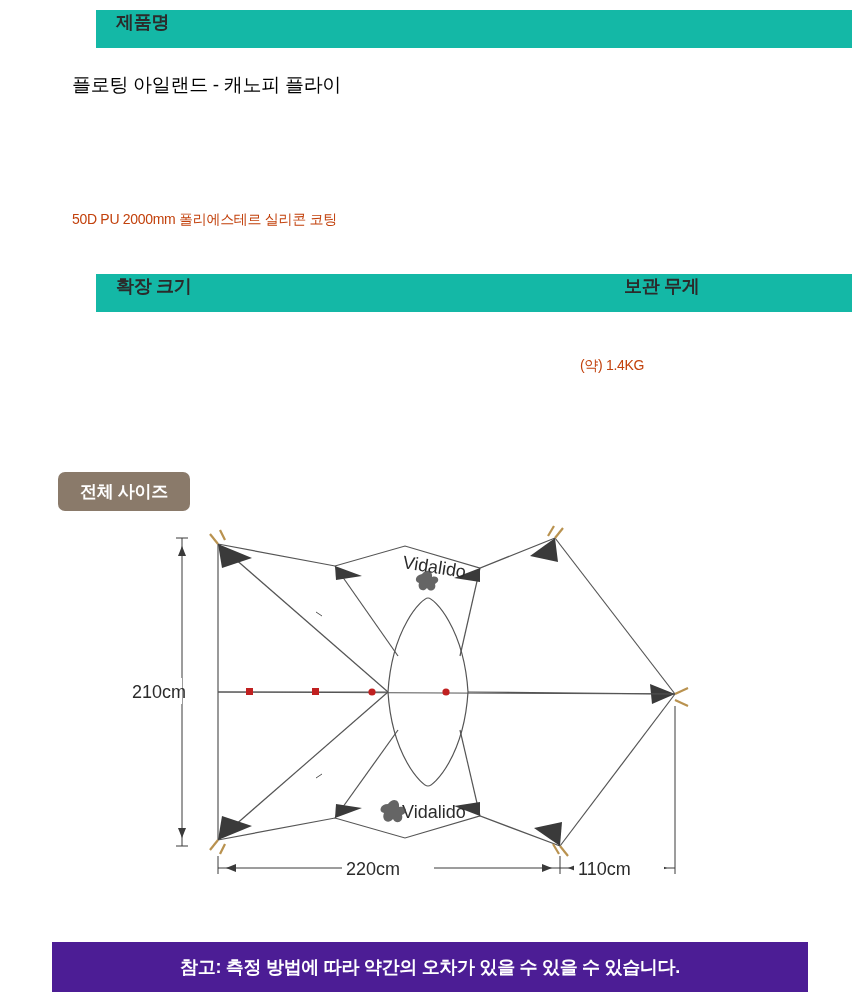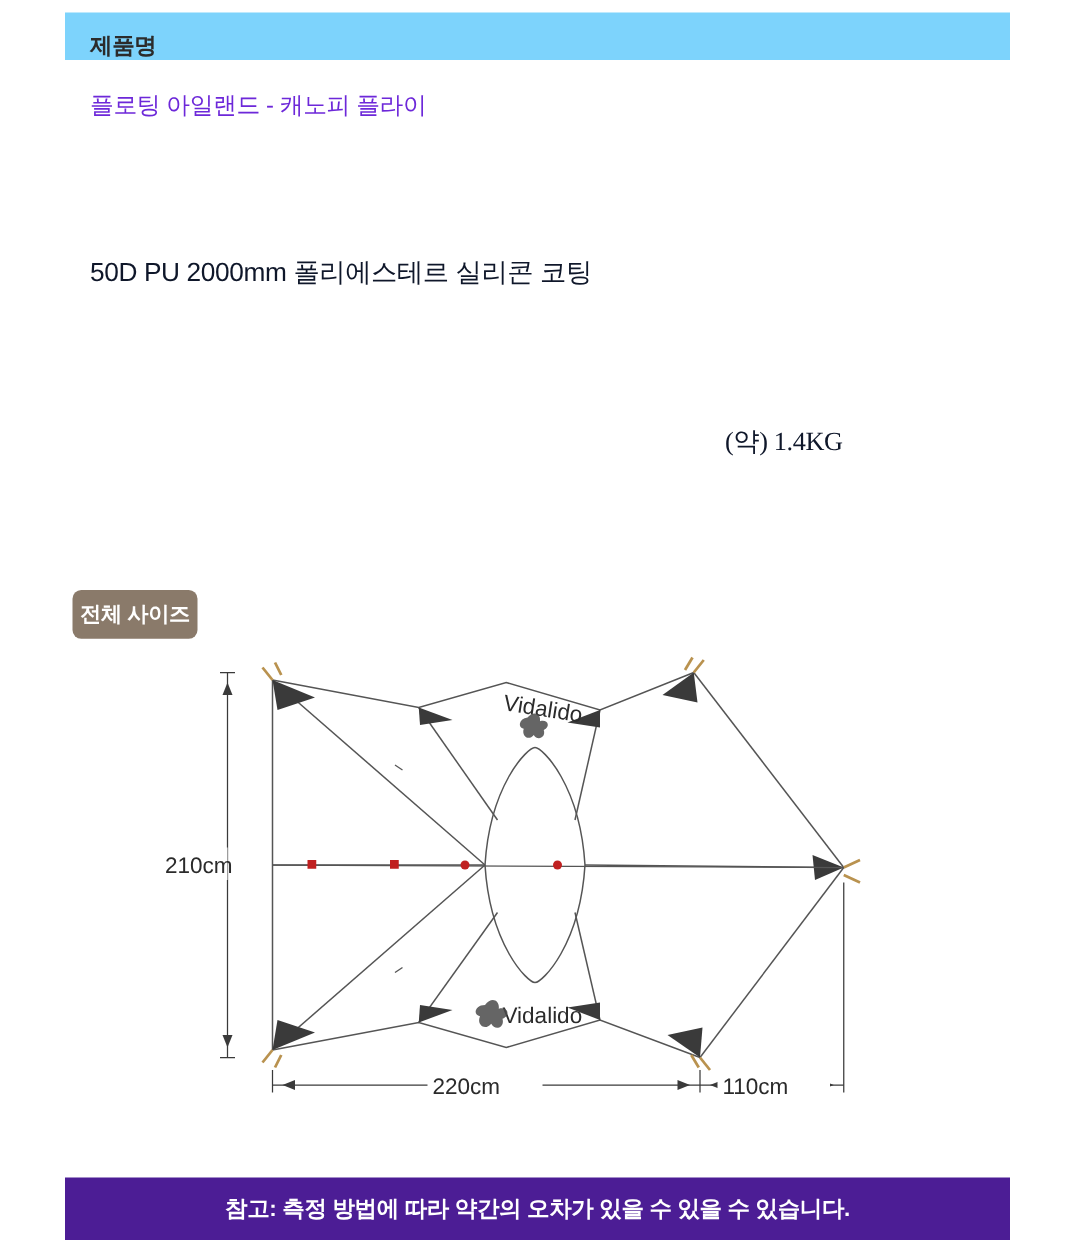--- a/index.html
+++ b/index.html
@@ -22,50 +22,51 @@
     box-sizing: border-box;
   }
 
   
   .spec-block {
     position: absolute;
     left: 52px;
     width: 756px;
   }
   .hdr-row {
-    background: #7dd3fc;
+    background: #14b8a6;
     height: 38px;
     display: flex;
-    align-items: flex-end;
-    box-sizing: border-box;
+    align-items: flex-start;
+    box-sizing: border-box;
+    margin-left: 44px;
   }
   .hdr-row .cell-label {
     font-size: 18px;
     font-weight: bold;
     color: #2b2b2b;
     padding-left: 20px;
     letter-spacing: -0.3px;
   }
   .hdr-row .cell-label.second {
     padding-left: 0;
     position: absolute;
     left: 528px;
   }
   .val-row {
     padding-left: 20px;
     box-sizing: border-box;
   }
   .val-text {
-    font-size: 21px;
-    color: #0f172a;
+    font-size: 14px;
+    color: #c2410c;
     letter-spacing: -0.3px;
     line-height: 34px;
   }
   .val-text.muted {
-    color: #6d28d9;
+    color: #000000;
     font-size: 19px;
   }
 
   
   #row-name-hdr { top: 10px; }
   #row-name-val { top: 68px; }
   #row-fabric-hdr { top: 138px; }
   #row-fabric-val { top: 202px; }
   #row-size-hdr { top: 274px; }
   #row-size-val { top: 332px; }
@@ -76,35 +77,34 @@
   }
   .size-left {
     position: absolute;
     left: 20px;
     top: 0;
     width: 500px;
   }
   .size-right {
     position: absolute;
     left: 528px;
-    top: 4px;
-    font-family: Liberation Serif, serif;
+    top: 16px;
   }
 
   
   .pill {
     position: absolute;
     left: 58px;
     top: 472px;
     background: #8a7a6a;
     color: #ffffff;
     font-size: 17px;
     font-weight: bold;
     border-radius: 7px;
-    padding: 8px 6px;
+    padding: 8px 22px;
     letter-spacing: -0.3px;
   }
 
   
   .diagram-wrap {
     position: absolute;
     left: 130px;
     top: 516px;
     width: 620px;
     height: 380px;
@@ -144,20 +144,24 @@
     <span class="cell-label">제품명</span>
   </div>
   <div class="spec-block val-row" id="row-name-val">
     <span class="val-text muted">플로팅 아일랜드 - 캐노피 플라이</span>
   </div>
 
   <div class="spec-block val-row" id="row-fabric-val">
     <span class="val-text">50D PU 2000mm 폴리에스테르 실리콘 코팅</span>
   </div>
 
+  <div class="spec-block hdr-row" id="row-size-hdr">
+    <span class="cell-label">확장 크기</span>
+    <span class="cell-label second">보관 무게</span>
+  </div>
 
   <div class="spec-block" id="row-size-val">
     <div class="size-values">
       <div class="size-left">
       </div>
       <div class="size-right">
         <div class="val-text">(약) 1.4KG</div>
       </div>
     </div>
   </div>

